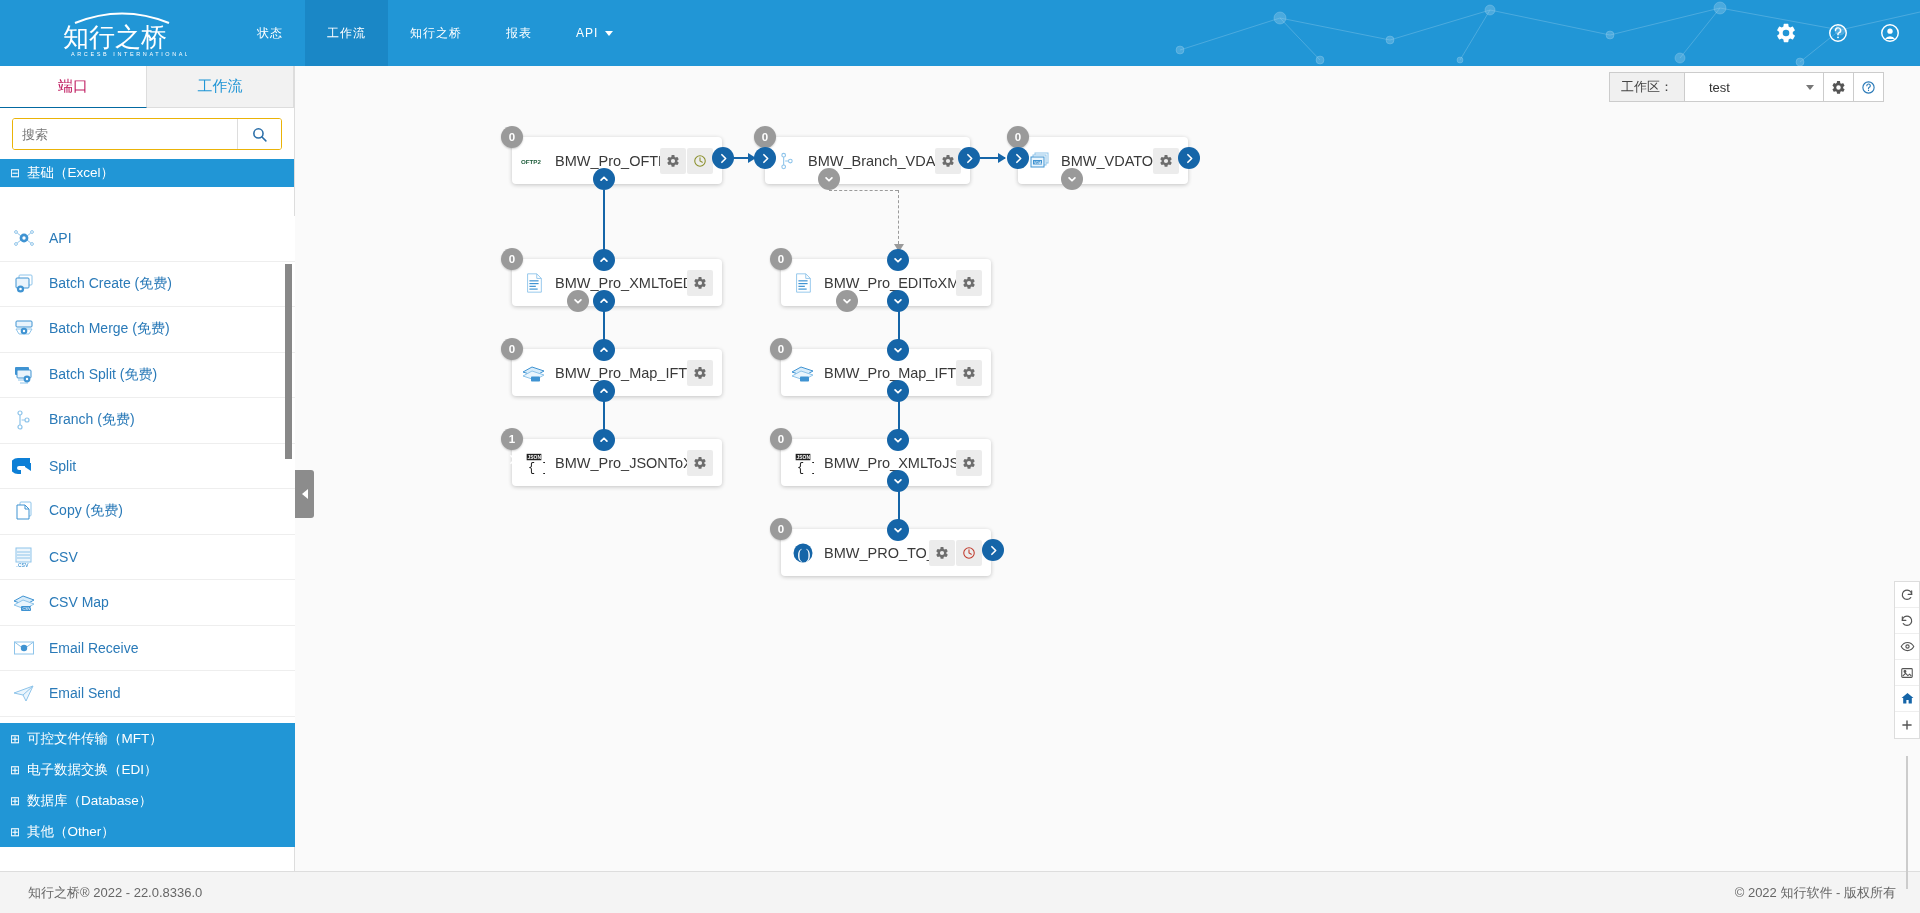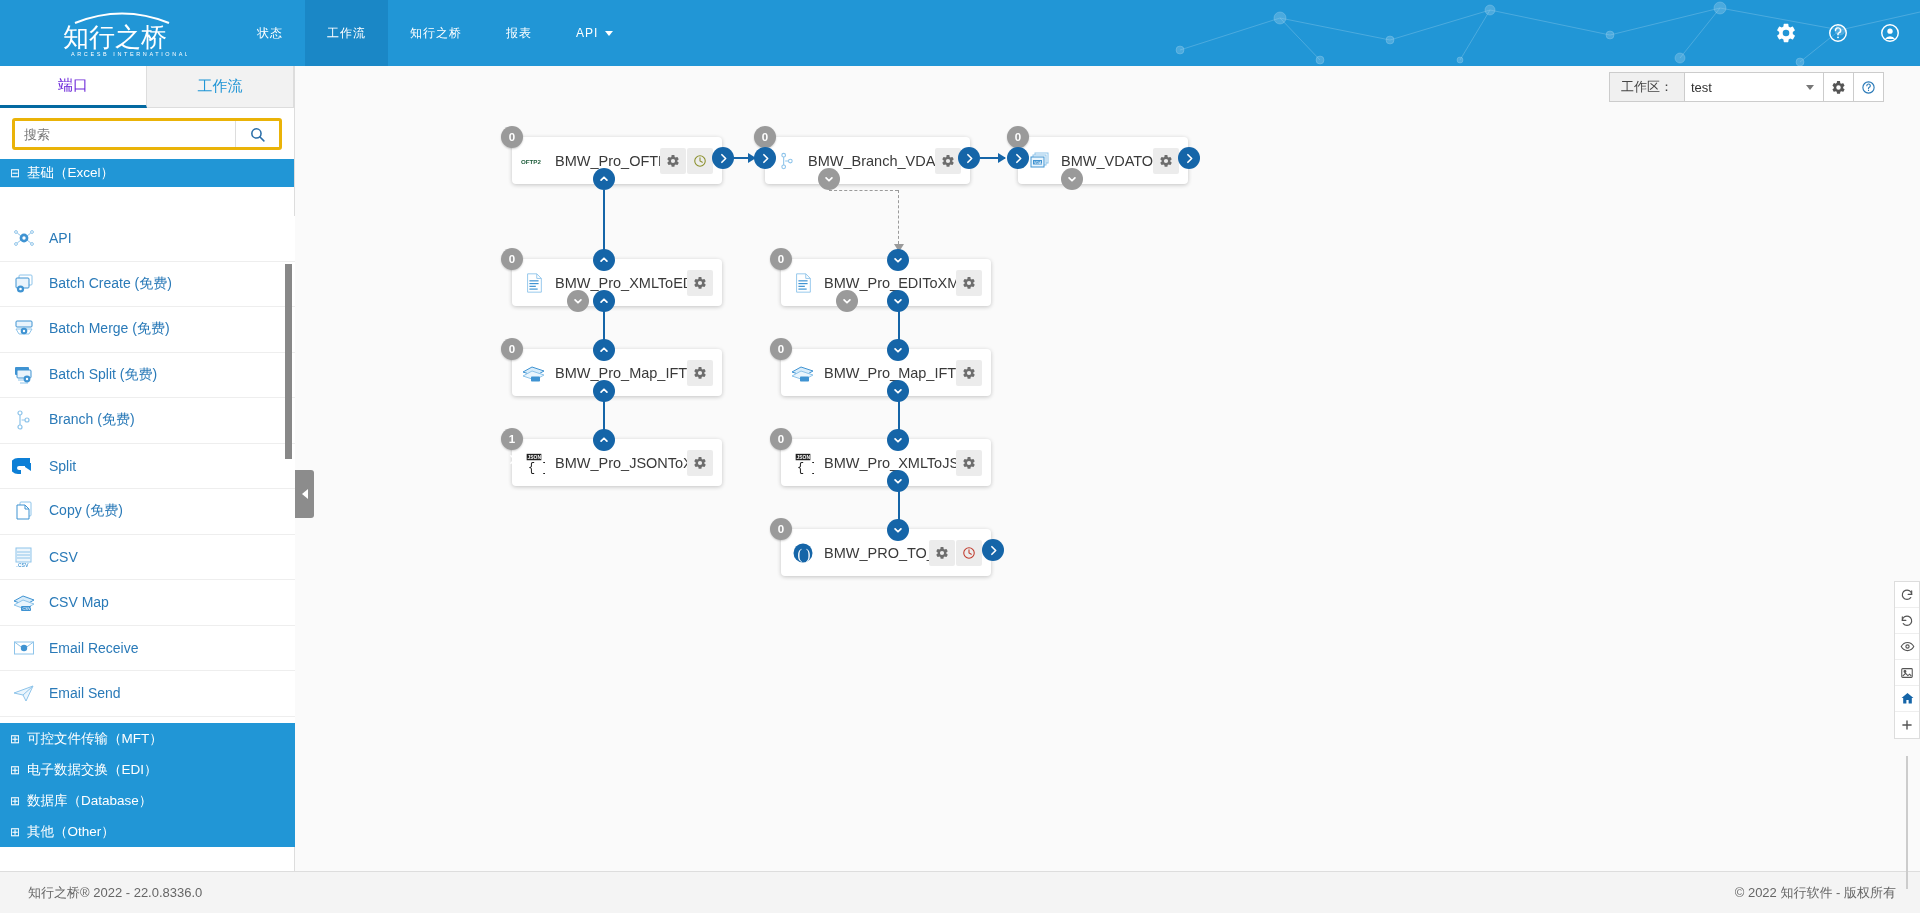--- a/index.html
+++ b/index.html
@@ -38,23 +38,23 @@
   
   .leftpanel {
     position:absolute; left:0; top:66px; width:295px; height:823px;
     background:#fff; border-right:1px solid #ddd;
   }
   .tabs { display:flex; height:42px; background:#f2f2f2; border-bottom:1px solid #ddd; }
   .tab {
     flex:1; display:flex; align-items:center; justify-content:center;
     font-size:15px; color:#2196d6; cursor:pointer; border-right:1px solid #ddd;
   }
-  .tab.active { background:#fff; color:#6d28d9; border-bottom:3px solid #0369a1; margin-bottom:-1px; }
+  .tab.active { background:#fff; color:#be185d; border-bottom:1px solid #0369a1; margin-bottom:-1px; }
   .searchwrap { padding:10px 12px 9px 12px; }
-  .searchbox { display:flex; height:32px; border:3px solid #eab308; border-radius:3px; overflow:hidden;}
+  .searchbox { display:flex; height:32px; border:1px solid #eab308; border-radius:3px; overflow:hidden;}
   .searchbox input {
     flex:1; border:none; outline:none; padding:0 9px; font-size:13px; color:#555;
     font-family:"Liberation Sans",sans-serif; background:#fff;
   }
   .searchbtn {
     width:44px; background:#fff; border-left:1px solid #ddd;
     display:flex;align-items:center;justify-content:center; cursor:pointer;
   }
   .cat-header {
     height:28px; background:#2196d6; color:#fff; display:flex; align-items:center;
@@ -96,21 +96,21 @@
   }
 
   
   .wsbar { position:absolute; right:36px; top:72px; display:flex; height:30px; z-index:6; }
   .ws-label {
     background:#f0f0f0; border:1px solid #ccc; border-right:none; display:flex; align-items:center;
     padding:0 11px; font-size:13px; color:#444;
   }
   .ws-select {
     width:140px; border:1px solid #ccc; background:#fff; display:flex; align-items:center;
-    padding:0 6px; font-size:13px; color:#333; position:relative; cursor:pointer;
+    padding:0 24px; font-size:13px; color:#333; position:relative; cursor:pointer;
   }
   .ws-select .caret2 {
     position:absolute; right:9px; top:12px; width:0;height:0;
     border-left:4px solid transparent;border-right:4px solid transparent;border-top:5px solid #777;
   }
   .ws-btn {
     width:30px; border:1px solid #ccc; border-left:none; background:#fff;
     display:flex;align-items:center;justify-content:center; cursor:pointer;
   }
 

